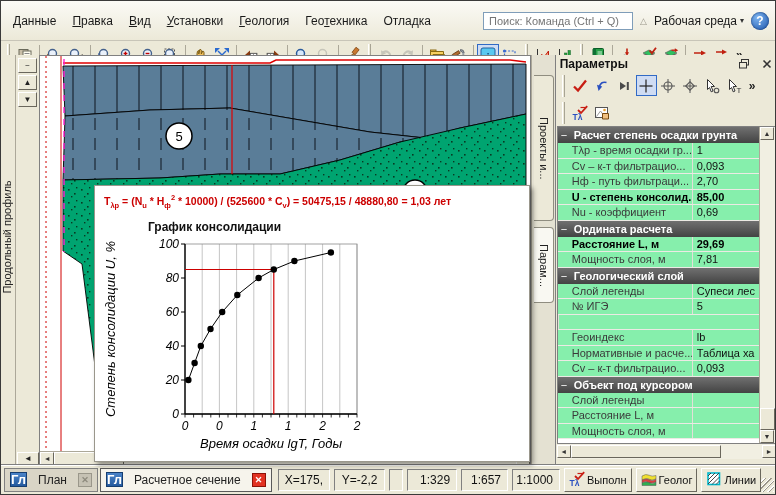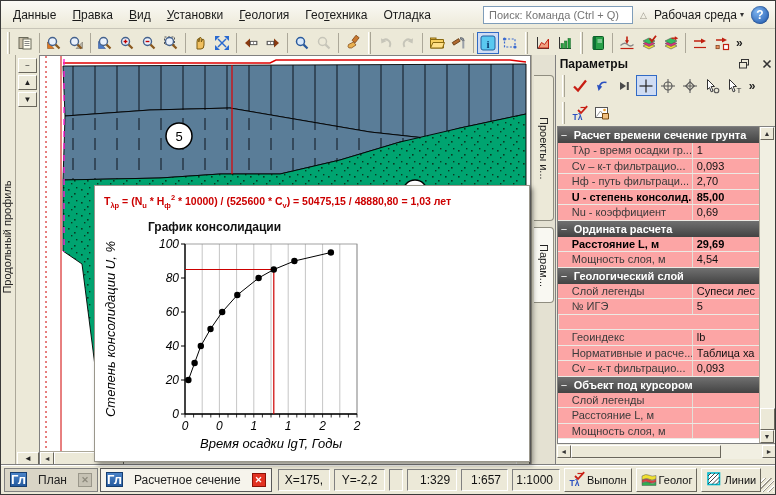--- a/index.html
+++ b/index.html
@@ -1,20 +1,20 @@
 <!DOCTYPE html>
 <html><head>
 <meta charset="utf-8">
 <style>
   *{box-sizing:border-box;margin:0;padding:0}
   html,body{background:#9a9a9a;font-family:"Liberation Sans",sans-serif}
   .window{position:relative;width:776px;height:495px;background:#ece9d8;border:1px solid #3a3a3a;overflow:hidden}
 
   
-  .menubar{height:28px;display:flex;align-items:center;background:linear-gradient(#fbfaf6,#ece9d8);border-bottom:1px solid #c8c5b8;padding:0 4px}
+  .menubar{height:40px;display:flex;align-items:center;background:linear-gradient(#fbfaf6,#ece9d8);border-bottom:1px solid #c8c5b8;padding:0 4px}
   .menu-item{padding:4px 8px;font-size:12px;color:#1a1a1a;cursor:default;white-space:nowrap}
   .menu-item u{text-decoration:underline}
   .menubar-right{margin-left:auto;display:flex;align-items:center;gap:7px;padding-right:2px}
   .search-input{width:150px;height:18px;border:1px solid #7f9db9;background:#fff;color:#8a8a8a;font-size:11px;padding:1px 5px;font-family:"Liberation Sans",sans-serif}
   .tri-ico{font-size:9px;color:#9a978a}
   .workspace{font-size:12px;color:#1a1a1a;display:flex;align-items:center;gap:3px}
   .workspace .arr{font-size:8px;color:#333}
   .help-btn{width:18px;height:18px;border-radius:50%;background:radial-gradient(circle at 35% 30%,#7db4f0,#1c54aa);color:#fff;font-weight:bold;text-align:center;line-height:18px;font-size:12px;box-shadow:inset 0 0 2px #0a2a60}
 
   
@@ -59,21 +59,21 @@
   
   .panel{flex:1;background:#ece9d8;border-left:1px solid #808080;display:flex;flex-direction:column}
   .panel-header{height:17px;display:flex;align-items:center;padding:0 4px;gap:11px}
   .panel-title{font-weight:bold;font-size:12px;color:#111;flex:1}
   .panel-tb{height:27px;display:flex;align-items:center;padding:0 2px;gap:1px}
   .panel-tb .tb-btn{width:21px;height:21px}
   .grid-wrap{flex:1;margin:0 1px;border:1px solid #808080;background:#fff;display:flex;overflow:hidden}
   .grid-rows{flex:1;overflow:hidden}
   .g-sec{height:16px;background:linear-gradient(#707070,#434343);color:#fff;font-weight:bold;font-size:11px;display:flex;align-items:center;gap:5px;padding:0 3px;white-space:nowrap;overflow:hidden}
   .g-sec .minus{font-weight:normal;width:8px}
-  .g-row{height:15.5px;display:flex;border-bottom:1px solid #eceae4;font-size:11px;background:#fca5a5}
+  .g-row{height:15.5px;display:flex;border-bottom:1px solid #eceae4;font-size:11px;background:#86efac}
   .g-label{width:134px;padding:1px 2px 0 14px;color:#3a3a3a;white-space:nowrap;overflow:hidden;flex:0 0 auto}
   .g-val{flex:1;border-left:1px solid #e2e0d8;padding:1px 4px 0;white-space:nowrap;overflow:hidden;color:#111}
   .g-bold{font-weight:bold;color:#000}
   .vscroll{width:16px;background:#f1efe2;border-left:1px solid #aca899;display:flex;flex-direction:column}
   .vscroll .scroll-arrow{width:14px}
   .vscroll .track{flex:1}
   .vscroll .thumb{height:22px;margin-bottom:0;background:#ece9d8;border:1px solid;border-color:#fff #6a675c #6a675c #fff}
   .panel-hscroll{height:15px;margin:0 1px;background:#f1efe2;display:flex;align-items:center}
   .panel-hscroll .thumb{width:150px;height:13px;background:#ece9d8;border:1px solid;border-color:#fff #6a675c #6a675c #fff}
   .panel-hscroll .right{margin-left:auto}
@@ -564,21 +564,21 @@
               <polyline points="2.5,11.5 6.5,6 10.5,11.5" fill="none" stroke="#999"></polyline>
               <circle cx="10.5" cy="5" r="1.3" fill="#e8a030"></circle>
               <path d="M8.5 8.5 L14.5 8.5 L14.5 14 L8.5 14 Z" fill="#f0c080" stroke="#7a4a10"></path>
             </svg>
           </div>
         </div>
       <div class="grid-wrap">
         <div class="grid-rows" id="grid-rows">
             <div class="g-sec">
               <span class="minus">−</span>
-              <span>Расчет времени сечение грунта</span>
+              <span>Расчет степень осадки грунта</span>
             </div>
             <div class="g-row">
               <div class="g-label">Тλр - время осадки гр...</div>
               <div class="g-val">1</div>
             </div>
             <div class="g-row">
               <div class="g-label">Cv – к-т фильтрацио...</div>
               <div class="g-val">0,093</div>
             </div>
             <div class="g-row">
@@ -596,21 +596,21 @@
             <div class="g-sec">
               <span class="minus">−</span>
               <span>Ордината расчета</span>
             </div>
             <div class="g-row">
               <div class="g-label g-bold">Расстояние L, м</div>
               <div class="g-val g-bold">29,69</div>
             </div>
             <div class="g-row">
               <div class="g-label">Мощность слоя, м</div>
-              <div class="g-val">4,54</div>
+              <div class="g-val">7,81</div>
             </div>
             <div class="g-sec">
               <span class="minus">−</span>
               <span>Геологический слой</span>
             </div>
             <div class="g-row">
               <div class="g-label">Слой легенды</div>
               <div class="g-val">Супеси лес</div>
             </div>
             <div class="g-row">

